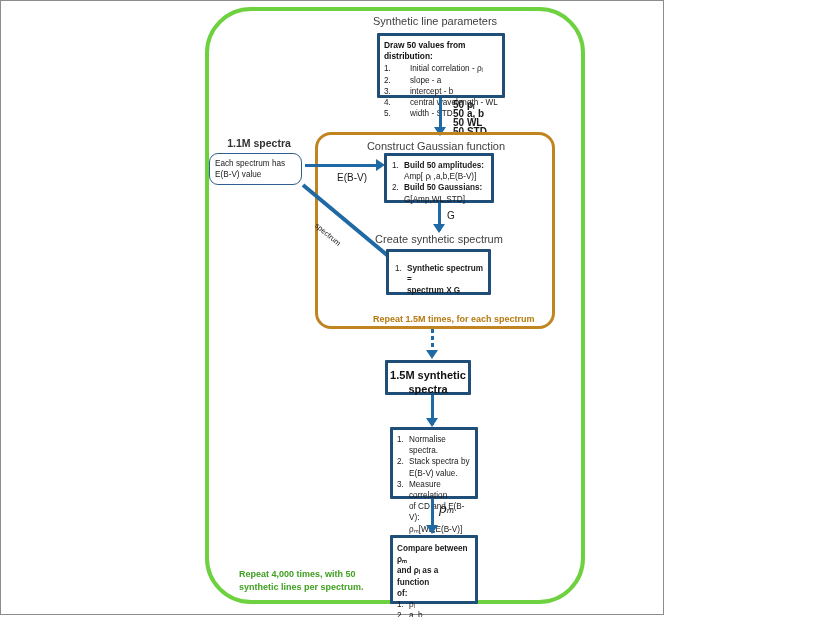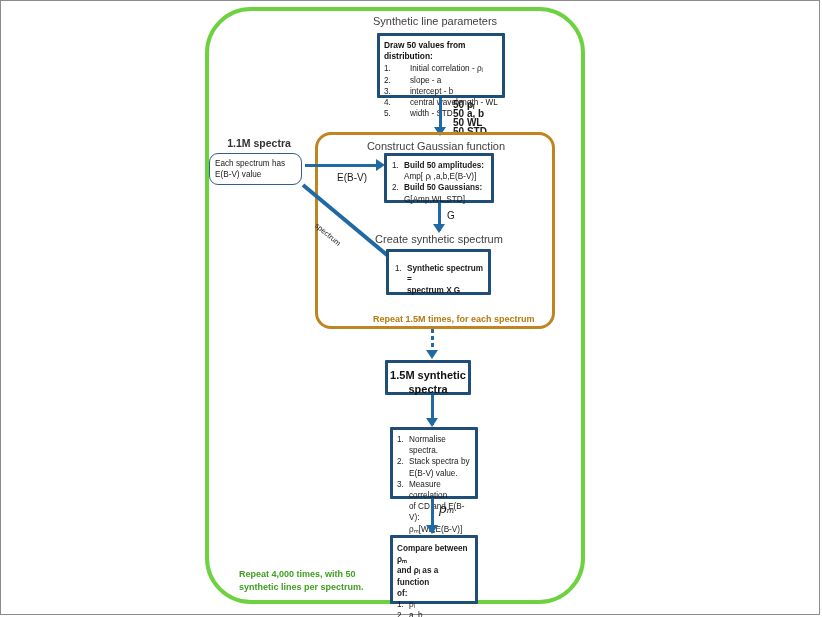--- a/index.html
+++ b/index.html
@@ -4,21 +4,21 @@
 <style>
   html,body{margin:0;padding:0;}
   body{
     width:822px;height:617px;
     background:#ffffff;
     font-family:"Liberation Sans", sans-serif;
     overflow:hidden;
   }
   #canvas{
     position:relative;
-    width:820px;height:615px;
+    width:664px;height:615px;
     margin:0;
     border:1px solid #8c8c8c;
     background:#ffffff;
     box-sizing:border-box;
   }
   .abs{position:absolute;}
 
   
   #green-frame{
     left:204px;top:6px;width:380px;height:597px;

